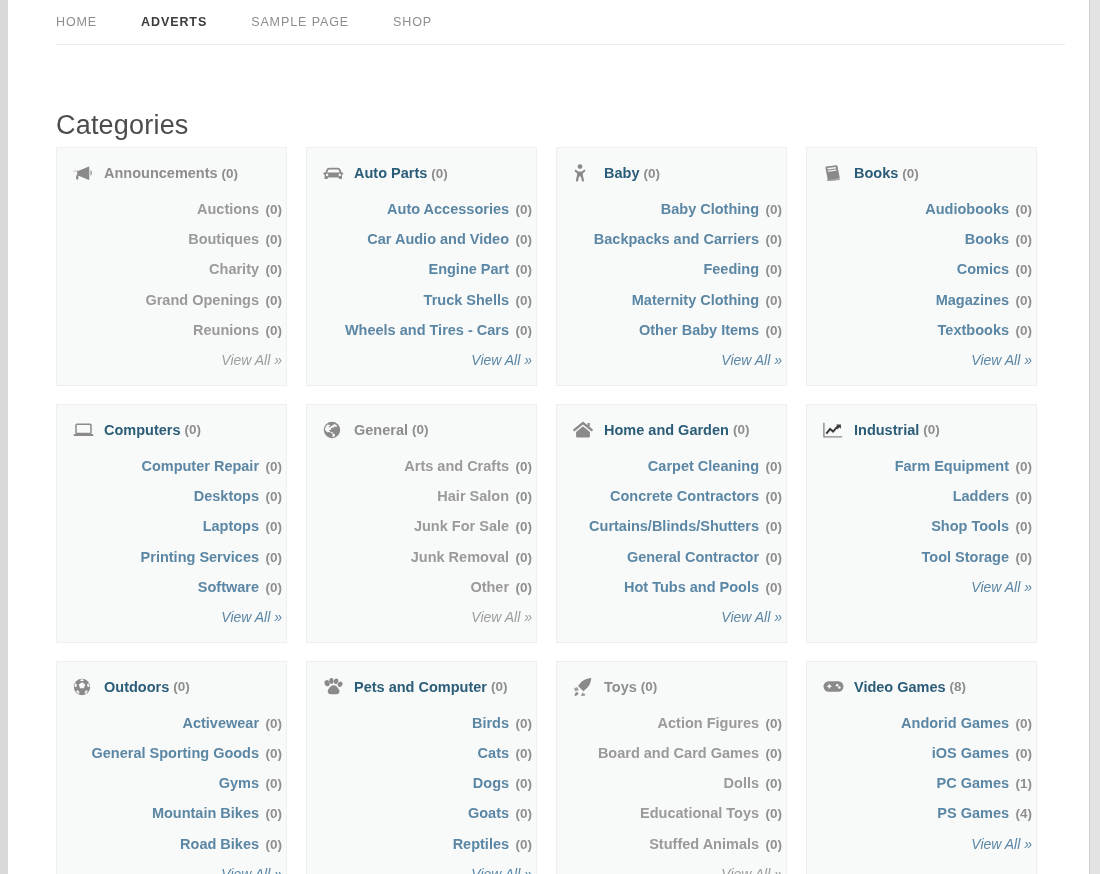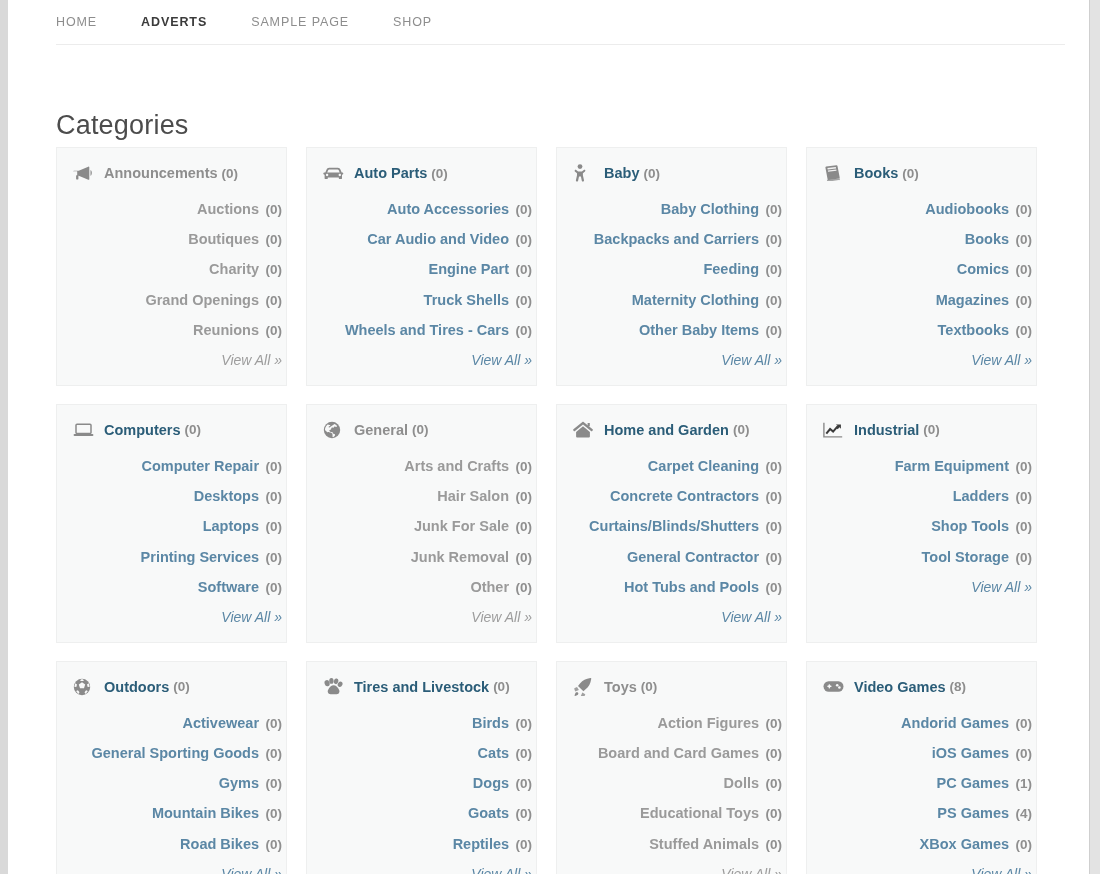--- a/index.html
+++ b/index.html
@@ -297,21 +297,21 @@
       <div class="cat-card"><a class="cat-head">
           <span class="cat-icon">
             <svg width="20" height="17" viewBox="0 0 20 17">
               <ellipse cx="4.1" cy="5.2" rx="2.5" ry="3.1" fill="#8a8a8a" transform="rotate(-18 4.1 5.2)"></ellipse>
               <ellipse cx="8.4" cy="2.9" rx="2.2" ry="2.9" fill="#8a8a8a"></ellipse>
               <ellipse cx="13.1" cy="3.3" rx="2.2" ry="2.9" fill="#8a8a8a" transform="rotate(14 13.1 3.3)"></ellipse>
               <ellipse cx="17.1" cy="6.3" rx="2.3" ry="2.8" fill="#8a8a8a" transform="rotate(26 17.1 6.3)"></ellipse>
               <path fill="#8a8a8a" d="M10.6 7.3c2.3 0 3.6 1.5 4.6 3 .9 1.5 1.9 3.1.8 4.7-1 1.5-3.1 1.2-5.4 1.2s-4.4.3-5.4-1.2c-1.1-1.6-.1-3.2.8-4.7 1-1.5 2.3-3 4.6-3z"></path>
             </svg>
           </span>
-          <span class="cat-title">Tires and Livestock</span>
+          <span class="cat-title">Pets and Computer</span>
           <span class="cat-count">(0)</span>
         </a><ul class="sub-list">
           <li class="sub-item"><a class="sub-link">Birds</a> <span class="sub-count">(0)</span></li>
           <li class="sub-item"><a class="sub-link">Cats</a> <span class="sub-count">(0)</span></li>
           <li class="sub-item"><a class="sub-link">Dogs</a> <span class="sub-count">(0)</span></li>
           <li class="sub-item"><a class="sub-link">Goats</a> <span class="sub-count">(0)</span></li>
           <li class="sub-item"><a class="sub-link">Reptiles</a> <span class="sub-count">(0)</span></li>
         </ul><a class="view-all">View All »</a></div>
       <div class="cat-card"><a class="cat-head">
           <span class="cat-icon">
@@ -340,19 +340,18 @@
               <circle cx="16.4" cy="7.5" r="1.3" fill="#f8f9f9"></circle>
             </svg>
           </span>
           <span class="cat-title">Video Games</span>
           <span class="cat-count">(8)</span>
         </a><ul class="sub-list">
           <li class="sub-item"><a class="sub-link">Andorid Games</a> <span class="sub-count">(0)</span></li>
           <li class="sub-item"><a class="sub-link">iOS Games</a> <span class="sub-count">(0)</span></li>
           <li class="sub-item"><a class="sub-link">PC Games</a> <span class="sub-count">(1)</span></li>
           <li class="sub-item"><a class="sub-link">PS Games</a> <span class="sub-count">(4)</span></li>
-          <li class="sub-item"><a class="sub-link">XBox Games</a> <span class="sub-count">(0)</span></li>
         </ul><a class="view-all">View All »</a></div>
     </div>
 
 </div>
 
 <div class="scrollbar-right"></div>
 
 </body></html>

